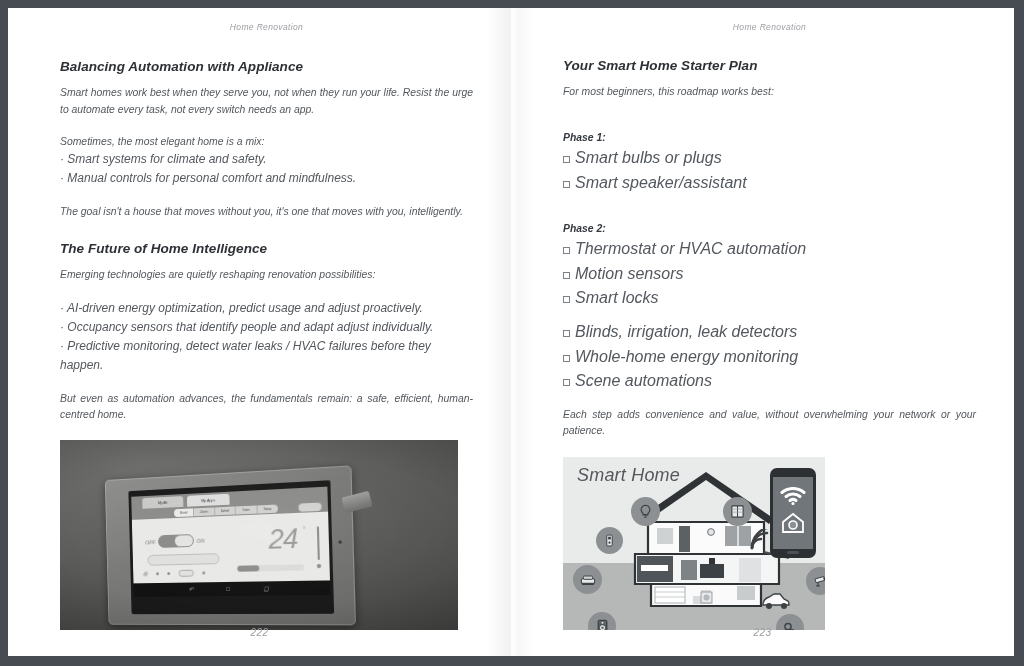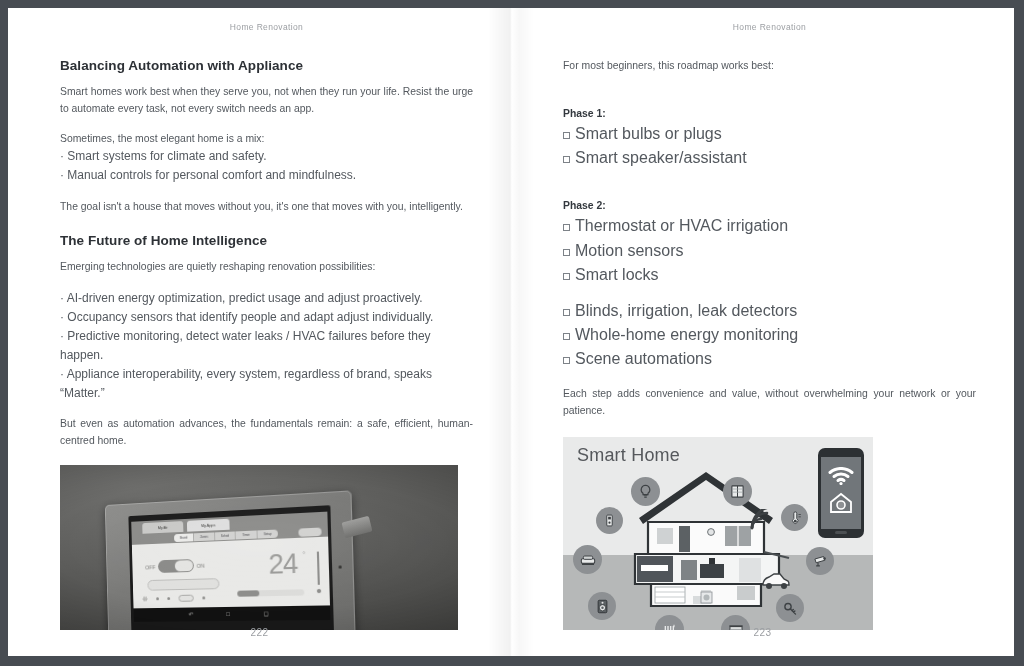--- a/index.html
+++ b/index.html
@@ -51,20 +51,21 @@
   }
 
   .page {
     position: relative;
     width: 50%;
     height: 100%;
     background: #ffffff;
     padding: 14px 42px 26px 42px;
     display: flex;
     flex-direction: column;
+    font-style: italic;
   }
   .page.left  { padding-left: 52px; padding-right: 38px; }
   .page.right { padding-left: 52px; padding-right: 38px; }
 
   
   .running-head {
     text-align: center;
     font-size: 8.5px;
     color: #9b9ea2;
     letter-spacing: 0.35px;
@@ -347,21 +348,21 @@
     left: 283px; top: 54px;
     width: 28px; height: 16px;
     background: linear-gradient(180deg,#9d9d9b,#6d6d6b);
     transform: rotate(-14deg);
     border-radius: 2px;
   }
 
   
   .illus-figure {
     margin-top: 18px;
-    width: 310px;
+    width: 262px;
     height: 222px;
     position: relative;
     overflow: hidden;
   }
   .illus-sky { position:absolute; inset:0; background:#e9eaea; }
   .illus-ground {
     position:absolute; left:0; bottom:0; width:100%; height:39%;
     background:#b6b8b8;
   }
   .illus-title {
@@ -443,21 +444,20 @@
       <h2 class="sec-title">The Future of Home Intelligence</h2>
 
       <p class="body nojust">Emerging technologies are quietly reshaping renovation possibilities:</p>
 
       <div class="spacer-md"></div>
 
       <ul class="bullets">
         <li>· AI-driven energy optimization, predict usage and adjust proactively.</li>
         <li>· Occupancy sensors that identify people and adapt adjust individually.</li>
         <li>· Predictive monitoring, detect water leaks / HVAC failures before they happen.</li>
-        <li>· Appliance interoperability, every system, regardless of brand, speaks “Matter.”</li>
       </ul>
 
       <div class="spacer-md"></div>
 
       <p class="body">But even as automation advances, the fundamentals remain: a safe, efficient, human-centred home.</p>
 
       <div class="photo-figure">
         <div class="photo-wall"></div>
 
         <div class="tablet">
@@ -528,36 +528,37 @@
         <div class="photo-vig"></div>
       </div>
 
       <div class="folio">222</div>
     </div>
 
     <div class="page right">
 
       <div class="running-head">Home Renovation</div>
 
+      <h2 class="sec-title">Your Smart Home Starter Plan</h2>
 
       <p class="body nojust">For most beginners, this roadmap works best:</p>
 
       <div class="spacer-md"></div>
 
       <div class="phase-label">Phase 1:</div>
       <ul class="checklist">
         <li><span class="cb"></span><span>Smart bulbs or plugs</span></li>
         <li><span class="cb"></span><span>Smart speaker/assistant</span></li>
       </ul>
 
       <div class="spacer-sm"></div>
 
       <div class="phase-label">Phase 2:</div>
       <ul class="checklist">
-        <li><span class="cb"></span><span>Thermostat or HVAC irrigation</span></li>
+        <li><span class="cb"></span><span>Thermostat or HVAC automation</span></li>
         <li><span class="cb"></span><span>Motion sensors</span></li>
         <li><span class="cb"></span><span>Smart locks</span></li>
       </ul>
 
       <div class="spacer-sm"></div>
 
       <ul class="checklist">
         <li><span class="cb"></span><span>Blinds, irrigation, leak detectors</span></li>
         <li><span class="cb"></span><span>Whole-home energy monitoring</span></li>
         <li><span class="cb"></span><span>Scene automations</span></li>

